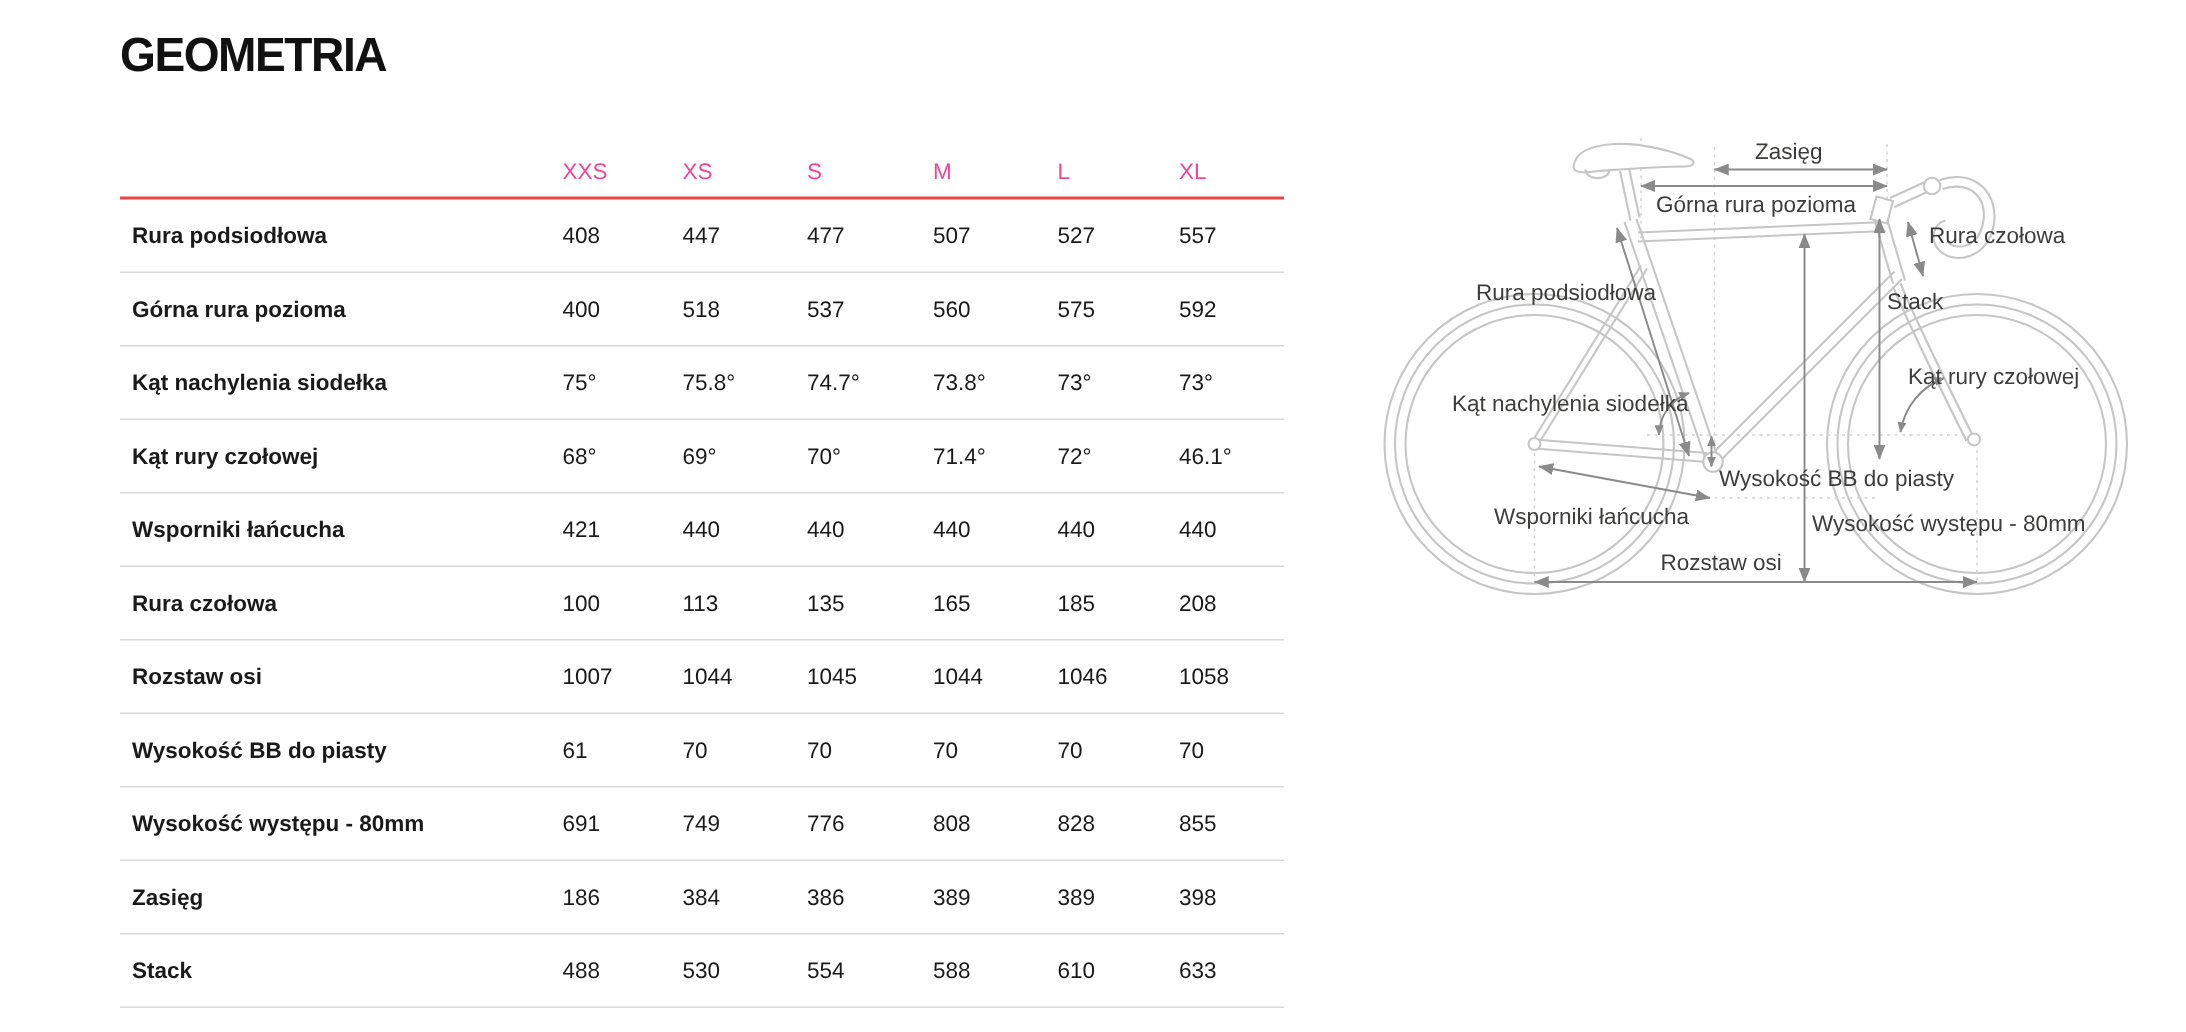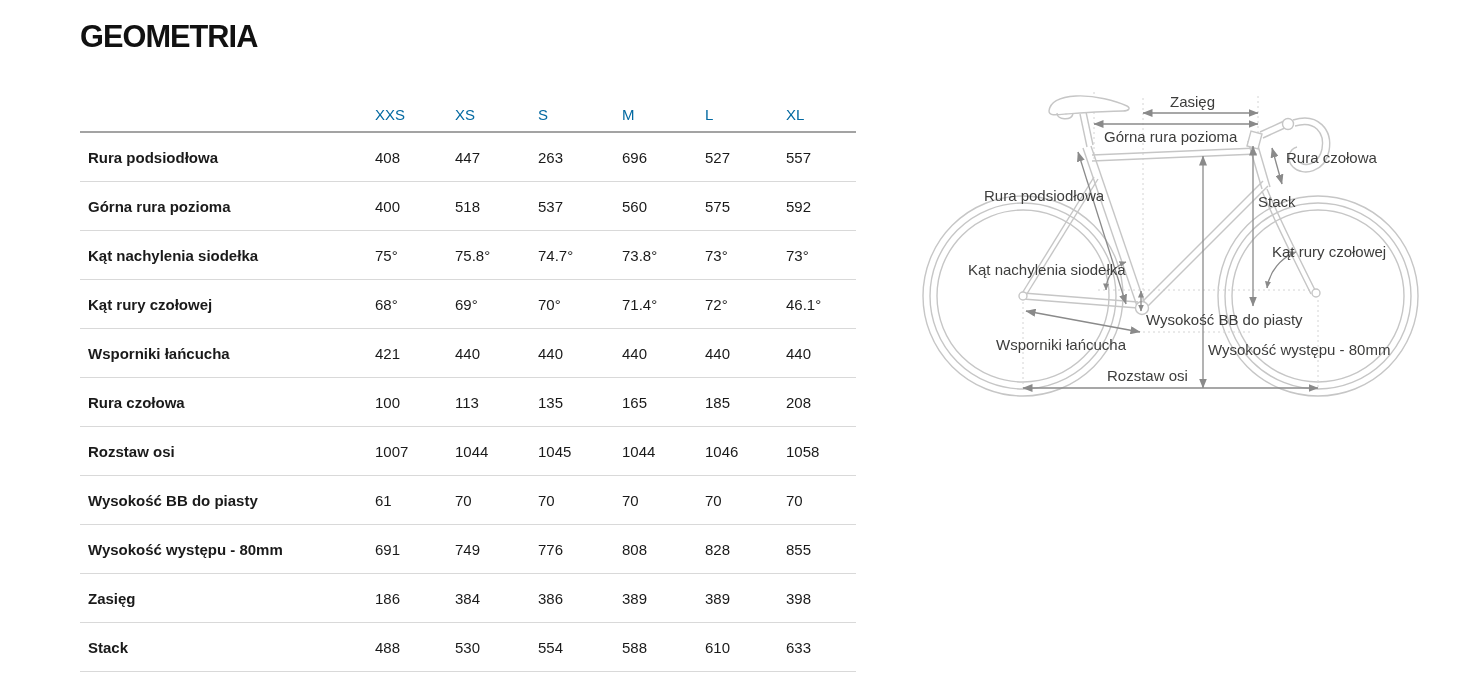--- a/index.html
+++ b/index.html
@@ -4,21 +4,21 @@
 <style>
   html,body{margin:0;padding:0;background:#ffffff;}
   .page{position:relative;width:1457px;height:688px;background:#ffffff;overflow:hidden;
         font-family:"Liberation Sans","DejaVu Sans",sans-serif;color:#1a1a1a;}
   .title{position:absolute;left:80px;top:18px;margin:0;font-size:32px;font-weight:700;
          letter-spacing:-1px;color:#111111;transform:scaleX(.96);transform-origin:left center;}
   
   .geo-table{position:absolute;left:80px;top:97px;width:776px;font-size:15px;}
   .thead,.trow{display:grid;grid-template-columns:295px 80px 83px 84px 83px 81px 70px;
                align-items:center;box-sizing:border-box;}
-  .thead{height:36px;border-bottom:2px solid #a3a3a3;font-weight:400;color:#0369a1;}
+  .thead{height:36px;border-bottom:2px solid #ef4444;font-weight:400;color:#ec4899;}
   .trow{height:49px;border-bottom:1px solid #d9d9d9;}
   .cell{white-space:nowrap;}
   .label-cell{font-weight:700;padding-left:8px;}
   
   .diagram{position:absolute;left:920px;top:80px;width:537px;height:330px;}
   .diagram svg{position:absolute;left:0;top:0;}
   .dlabel{position:absolute;font-size:15px;color:#3d3d3c;white-space:nowrap;line-height:1;}
   .bike{stroke:#c6c6c6;stroke-width:1.4;fill:none;}
   .bikefill{stroke:#c6c6c6;stroke-width:1.4;fill:#ffffff;}
   .guide{stroke:#d4d4d4;stroke-width:1;fill:none;stroke-dasharray:2 3;}
@@ -40,22 +40,22 @@
       <div class="cell">S</div>
       <div class="cell">M</div>
       <div class="cell">L</div>
       <div class="cell">XL</div>
     </div>
 
     <div class="trow">
       <div class="cell label-cell">Rura podsiodłowa</div>
       <div class="cell">408</div>
       <div class="cell">447</div>
-      <div class="cell">263</div>
-      <div class="cell">696</div>
+      <div class="cell">477</div>
+      <div class="cell">507</div>
       <div class="cell">527</div>
       <div class="cell">557</div>
     </div>
     <div class="trow">
       <div class="cell label-cell">Górna rura pozioma</div>
       <div class="cell">400</div>
       <div class="cell">518</div>
       <div class="cell">537</div>
       <div class="cell">560</div>
       <div class="cell">575</div>

